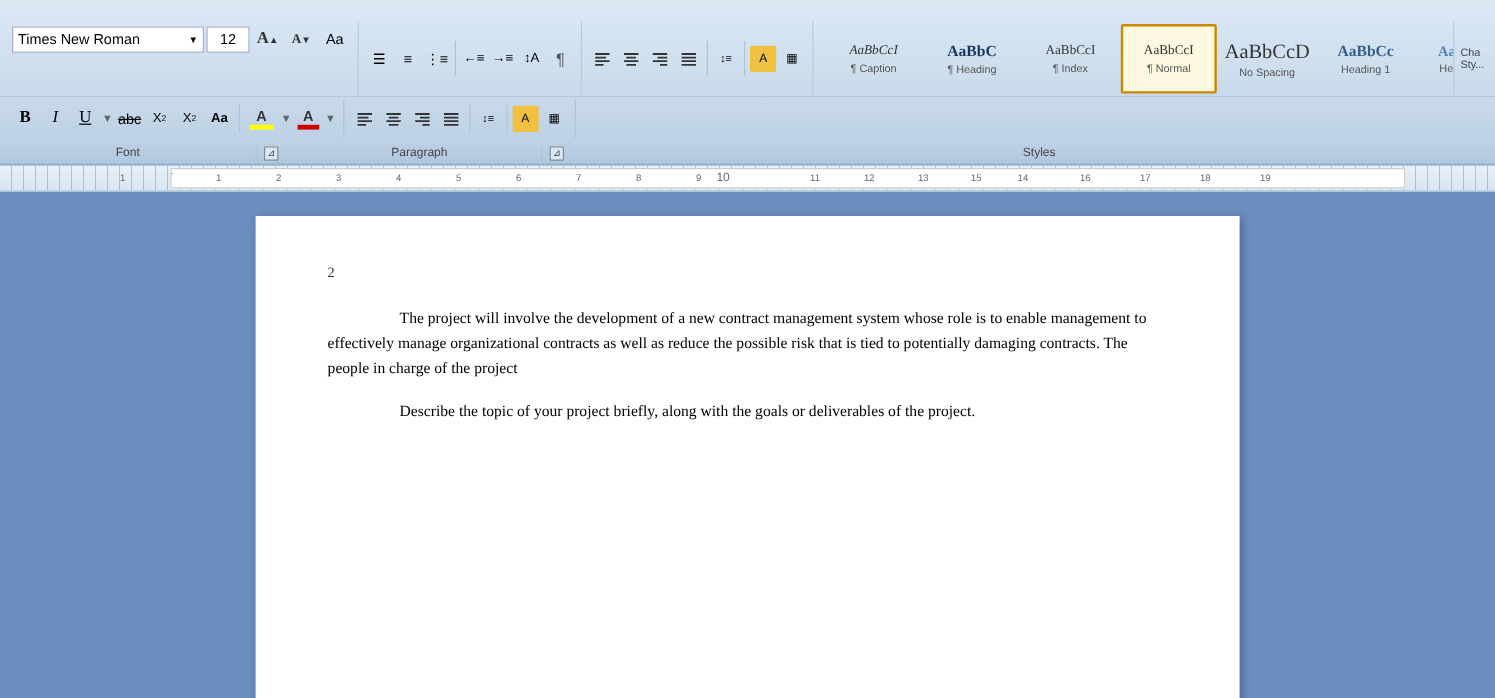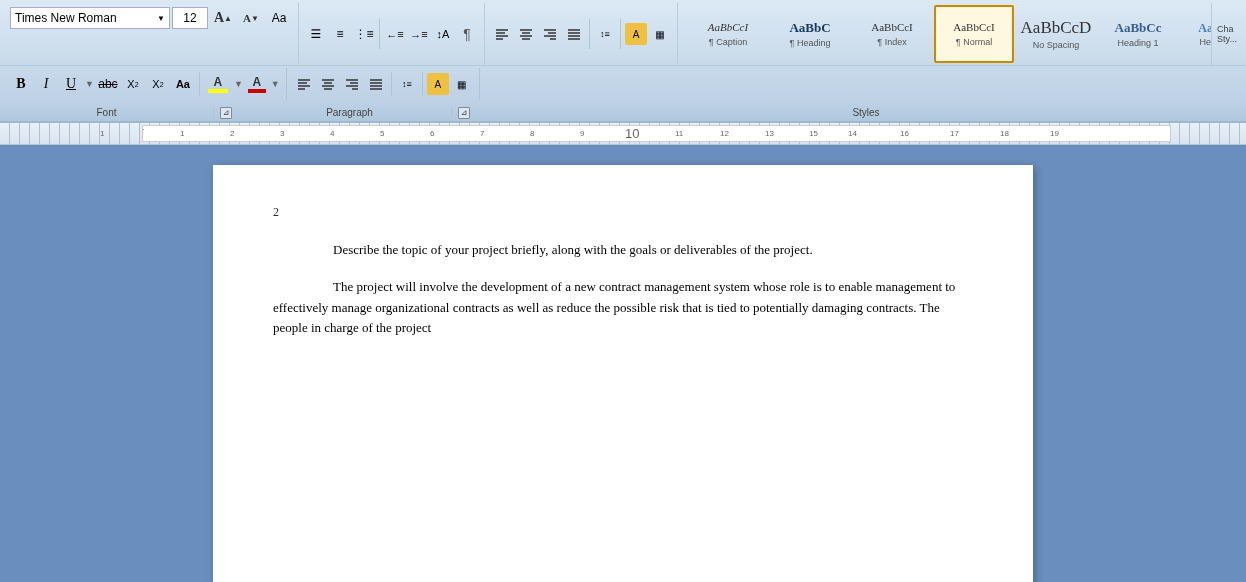--- a/index.html
+++ b/index.html
@@ -8,21 +8,21 @@
     
     .toolbar-container {
       background: linear-gradient(to bottom, #dce6f0, #c5d8ed);
       border-bottom: 1px solid #a0b8d0;
       width: 100%;
     }
 
     .ribbon {
       display: flex;
       align-items: stretch;
-      padding: 3px 4px 0 4px;
+      padding: 18px 4px 0 4px;
       min-height: 44px;
       background: linear-gradient(to bottom, #dce9f5, #c8daea);
       border-bottom: 1px solid #b0c8e0;
     }
 
     .ribbon-group {
       display: flex;
       align-items: center;
       padding: 2px 6px;
       border-right: 1px solid #b8ccdc;
@@ -516,36 +516,36 @@
     <span style="position:absolute;left:142px;font-size:8px;font-family:Arial;color:#666;top:2px;">·</span>
     <span style="position:absolute;left:180px;font-size:8px;font-family:Arial;color:#666;">1</span>
     <span style="position:absolute;left:230px;font-size:8px;font-family:Arial;color:#666;">2</span>
     <span style="position:absolute;left:280px;font-size:8px;font-family:Arial;color:#666;">3</span>
     <span style="position:absolute;left:330px;font-size:8px;font-family:Arial;color:#666;">4</span>
     <span style="position:absolute;left:380px;font-size:8px;font-family:Arial;color:#666;">5</span>
     <span style="position:absolute;left:430px;font-size:8px;font-family:Arial;color:#666;">6</span>
     <span style="position:absolute;left:480px;font-size:8px;font-family:Arial;color:#666;">7</span>
     <span style="position:absolute;left:530px;font-size:8px;font-family:Arial;color:#666;">8</span>
     <span style="position:absolute;left:580px;font-size:8px;font-family:Arial;color:#666;">9</span>
-    <span style="position:absolute;left:625px;font-size:13px;font-family:Arial;color:#666;">10</span>
+    <span style="position:absolute;left:597px;font-size:10px;font-family:Arial;color:#666;">10</span>
     <span style="position:absolute;left:675px;font-size:8px;font-family:Arial;color:#666;">11</span>
     <span style="position:absolute;left:720px;font-size:8px;font-family:Arial;color:#666;">12</span>
     <span style="position:absolute;left:765px;font-size:8px;font-family:Arial;color:#666;">13</span>
     <span style="position:absolute;left:848px;font-size:8px;font-family:Arial;color:#666;">14</span>
     <span style="position:absolute;left:809px;font-size:8px;font-family:Liberation Sans, sans-serif;color:#666;">15</span>
     <span style="position:absolute;left:900px;font-size:8px;font-family:Arial;color:#666;">16</span>
     <span style="position:absolute;left:950px;font-size:8px;font-family:Arial;color:#666;">17</span>
     <span style="position:absolute;left:1000px;font-size:8px;font-family:Arial;color:#666;">18</span>
     <span style="position:absolute;left:1050px;font-size:8px;font-family:Arial;color:#666;">19</span>
   </div>
 </div>
 
 <div class="doc-area">
   <div class="page">
     <div class="page-header">
       <span class="page-number">2</span>
     </div>
     <div class="doc-content">
+      <div class="doc-para">The project will involve the development of a new contract management system whose role is to enable management to effectively manage organizational contracts as well as reduce the possible risk that is tied to potentially damaging contracts. The people in charge of the project</div>
       <div class="doc-para">Describe the topic of your project briefly, along with the goals or deliverables of the project.</div>
-      <div class="doc-para">The project will involve the development of a new contract management system whose role is to enable management to effectively manage organizational contracts as well as reduce the possible risk that is tied to potentially damaging contracts. The people in charge of the project</div>
     </div>
   </div>
 </div>
 
 </body></html>

